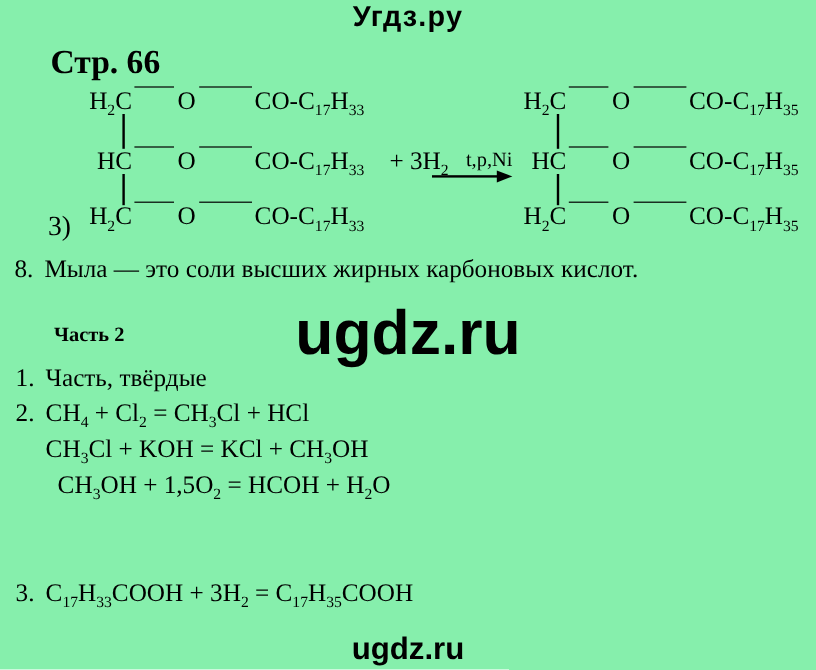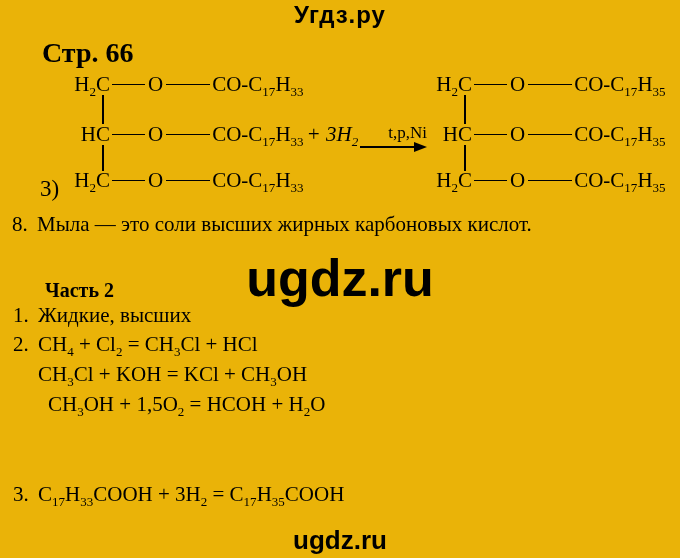--- a/index.html
+++ b/index.html
@@ -1,51 +1,51 @@
 <!DOCTYPE html>
 <html><head>
 <meta charset="utf-8">
 <style>
   html,body { margin:0; padding:0; background:#fff; }
   .page {
-    position:relative; width:680px; height:558px; background:#eab308;
+    position:relative; width:680px; height:558px; background:#86efac;
     color:#000; font-family:"Liberation Serif", serif; overflow:hidden;
   }
   .abs { position:absolute; }
   sub { font-size:0.62em; line-height:0; }
 
   .site-header {
     top:1px; left:0; width:680px; text-align:center;
     font-family:"Liberation Sans", sans-serif; font-weight:700;
     font-size:24px; letter-spacing:1px;
   }
   .page-heading { top:37px; left:42px; font-weight:700; font-size:28px; }
 
   
-  .mrow { display:flex; align-items:center; height:24px; line-height:24px; font-size:21px; white-space:nowrap; }
+  .mrow { display:flex; align-items:flex-start; height:24px; line-height:24px; font-size:21px; white-space:nowrap; }
   .grp { display:inline-block; width:48px; text-align:right; }
   .bond { display:inline-block; height:0; border-top:1.6px solid #000; margin:0 2px; }
   .b1 { width:33px; }
   .b2 { width:44px; }
   .oxy { padding:0 1px; }
-  .suffix { margin-left:3px;font-style:italic; }
+  .suffix { margin-left:21px; }
   .vline { width:1.6px; background:#000; }
   .item3-label { top:176px; left:40px; font-size:23px; }
 
   .arrow-label { top:123px; left:355px; width:72px; text-align:right; font-size:17px; }
   .arrow-line { top:146px; left:360px; width:56px; height:1.8px; background:#000; }
   .arrow-head {
     top:142px; left:414px; width:0; height:0;
     border-left:13px solid #000; border-top:5px solid transparent; border-bottom:5px solid transparent;
   }
 
   
   .item-line { display:flex; font-size:21px; line-height:26px; white-space:nowrap; }
   .item-num { display:inline-block; width:25px; flex:0 0 25px; }
-  .part-heading { top:269px; left:45px; font-weight:700; font-size:20px;margin-top:10px; }
+  .part-heading { top:269px; left:45px; font-weight:700; font-size:17px; }
 
   .wm-center {
     top:250px; left:0; width:680px; text-align:center;
     font-family:"Liberation Sans", sans-serif; font-weight:700;
     font-size:52px; line-height:56px;
   }
   .wm-bottom {
     top:526px; left:0; width:680px; text-align:center;
     font-family:"Liberation Sans", sans-serif; font-weight:700;
     font-size:26px; line-height:28px;
@@ -119,21 +119,21 @@
     <span class="item-num">8.</span>
     <span>Мыла — это соли высших жирных карбоновых кислот.</span>
   </div>
 
   <div class="abs wm-center">ugdz.ru</div>
 
   <div class="abs part-heading">Часть 2</div>
 
   <div class="abs item-line" style="top:302px;left:13px">
     <span class="item-num">1.</span>
-    <span>Жидкие, высших</span>
+    <span>Часть, твёрдые</span>
   </div>
 
   <div class="abs item-line" style="top:331px;left:13px">
     <span class="item-num">2.</span>
     <span>CH<sub>4</sub> + Cl<sub>2</sub> = CH<sub>3</sub>Cl + HCl</span>
   </div>
   <div class="abs item-line" style="top:361px;left:38px">
     <span>CH<sub>3</sub>Cl + KOH = KCl + CH<sub>3</sub>OH</span>
   </div>
   <div class="abs item-line" style="top:391px;left:48px">

